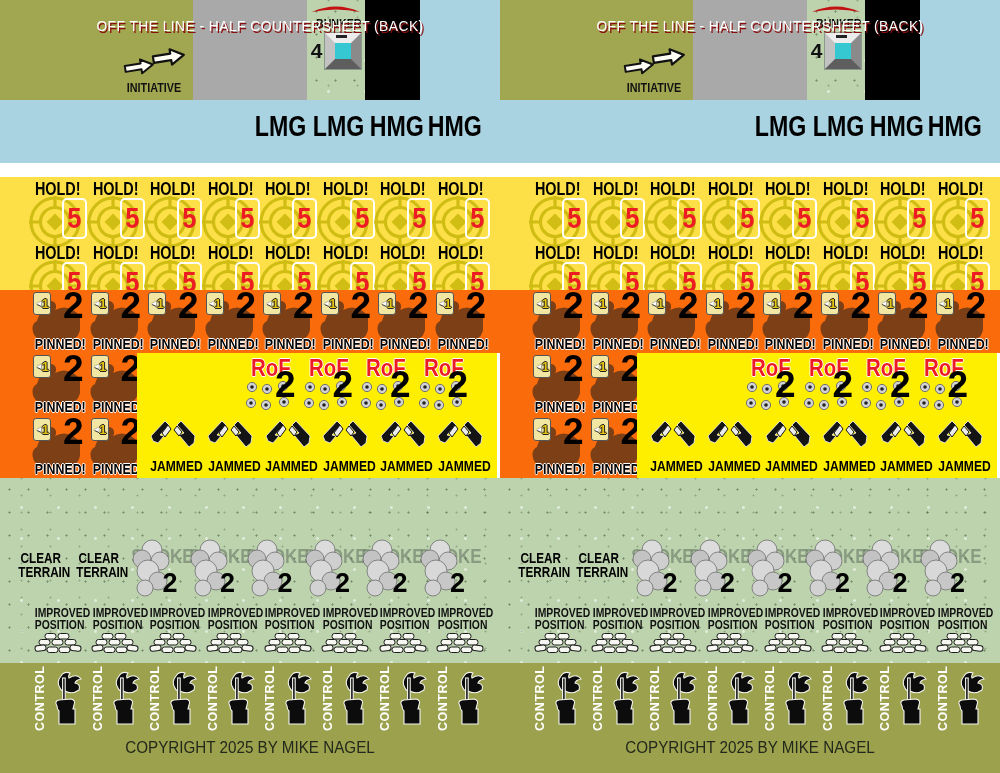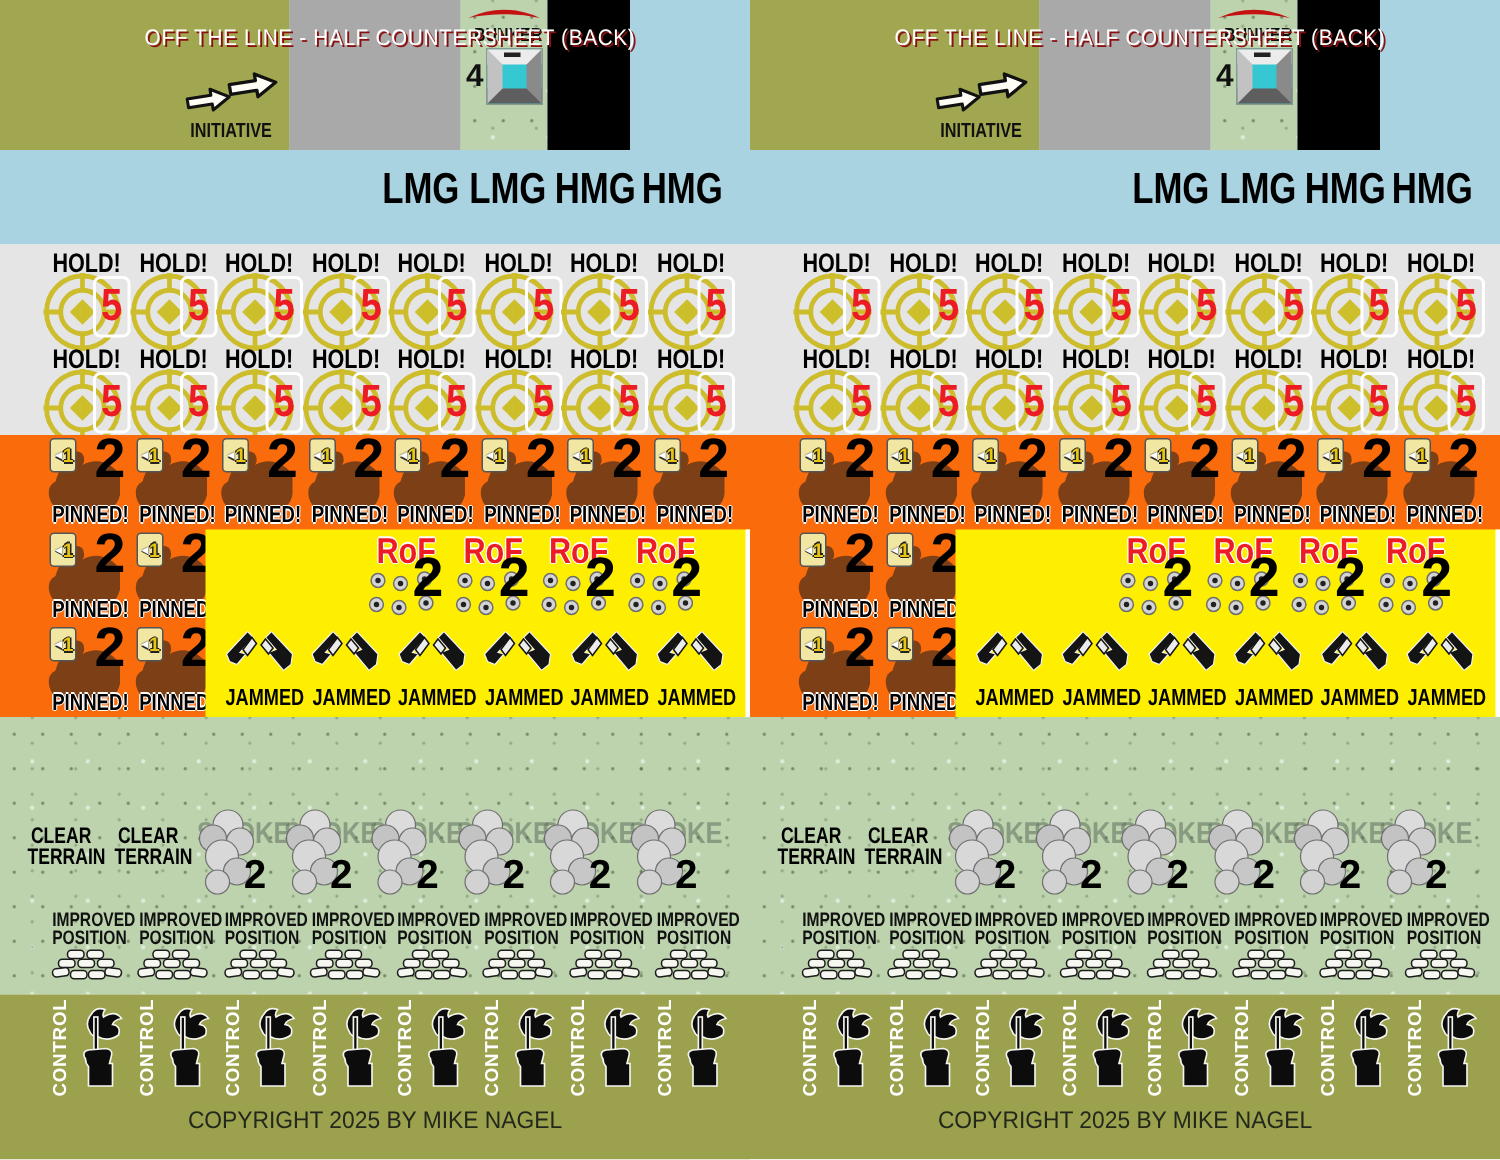--- a/index.html
+++ b/index.html
@@ -1,21 +1,21 @@
 <!DOCTYPE html>
 <html><head>
 <meta charset="utf-8">
 <style>
   html,body{margin:0;padding:0;background:#fff}
   #sheet{width:1000px;height:773px;display:flex;font-family:"Liberation Sans",sans-serif;overflow:hidden}
   .half{position:relative;width:500px;height:773px;overflow:hidden;flex:0 0 500px}
   .band{position:absolute;left:0;width:500px}
   .b-top{top:0;height:100px;background:#aad3e2}
   .b-weap{top:100px;height:63px;background:#aad3e2}
-  .b-hold{top:163px;height:127px;background:#e5e5e5}
+  .b-hold{top:177px;height:127px;background:#fde047}
   .b-orange{top:290px;height:188px;background:#fa6b0c}
   .b-green{top:478px;height:185px}
   .b-olive{top:663px;height:110px;background:#9ba14c}
   .gtex{background-color:#bcd3ae;background-image:
     radial-gradient(circle, rgba(55,70,40,.5) .8px, transparent 1.4px),
     radial-gradient(circle, rgba(60,75,45,.33) .7px, transparent 1.3px),
     radial-gradient(circle, rgba(255,255,255,.55) 1px, transparent 1.8px);
     background-size:19px 23px,29px 17px,37px 31px;background-position:0 0,7px 9px,3px 14px}
   .rect{position:absolute;top:0;height:100px}
   .r-olive{left:0;width:193px;background:#a1a750}

